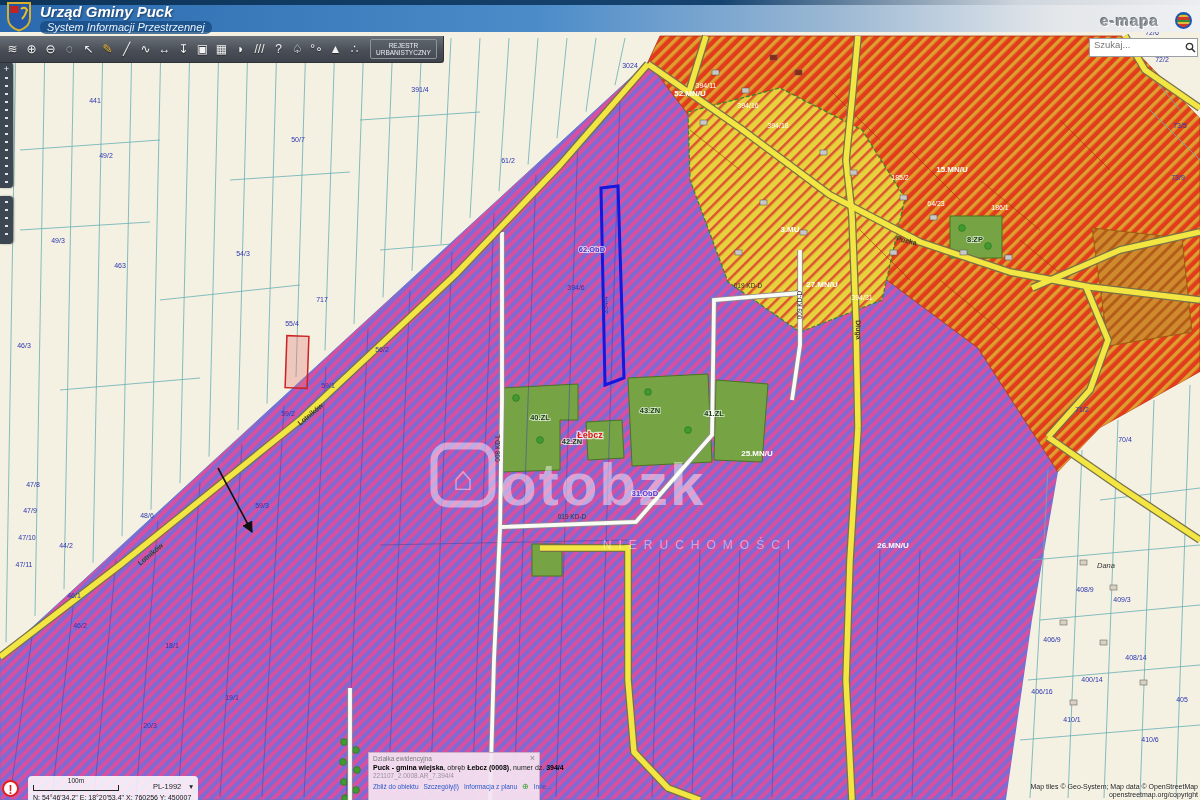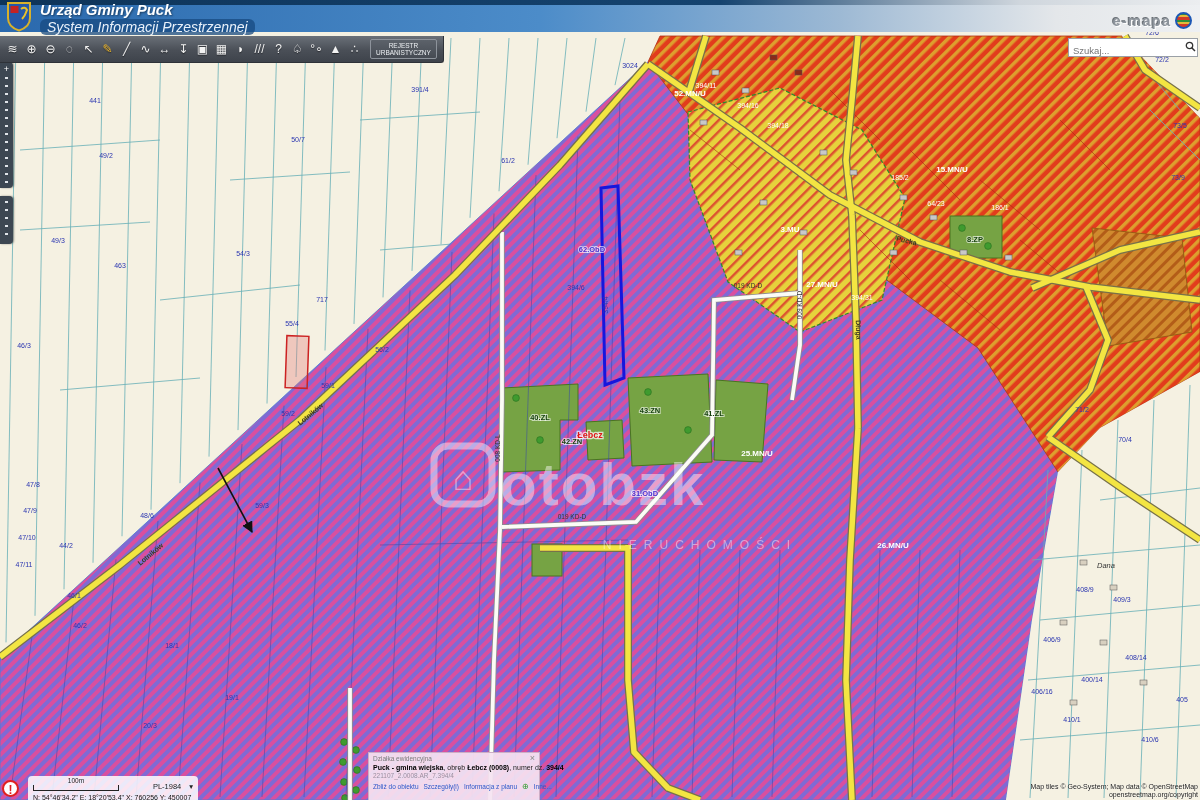--- a/index.html
+++ b/index.html
@@ -9,43 +9,43 @@
   
   .topstrip{position:absolute;top:0;left:0;width:100%;height:5px;z-index:30;
     background:linear-gradient(to right,#0e3459 0%,#15436f 60%,#cfd6dd 85%,#eceef0 100%);}
   .header{position:absolute;top:5px;left:0;width:100%;height:27px;z-index:30;
     background:linear-gradient(to right,#2a69ad 0%,#4c8cc9 45%,#9db9d4 70%,#e4e7ea 88%,#eef0f2 100%);
     display:flex;align-items:center;}
   .crest{margin:0 8px 0 6px;}
   .titles{display:flex;flex-direction:column;line-height:1;}
   .title{color:#fff;font-weight:bold;font-style:italic;font-size:15px;
          text-shadow:1px 1px 2px rgba(0,0,0,.45);}
-  .subtitle{margin-top:2px;color:#eaf2fb;font-size:14px;font-style:italic;
+  .subtitle{margin-top:2px;color:#eaf2fb;font-size:11px;font-style:italic;
     background:rgba(23,74,128,.75);border-radius:6px;padding:1px 7px;align-self:flex-start;}
-  .emapa{position:absolute;right:8px;top:12px;z-index:31;display:flex;align-items:center;gap:4px;}
+  .emapa{position:absolute;right:8px;top:12px;z-index:31;display:flex;align-items:center;gap:16px;}
   .emapa-text{color:#8d949c;font-weight:bold;font-size:15px;letter-spacing:1px;
     text-shadow:1px 1px 0 #fff,-1px -1px 0 #6a7076;}
   .emapa-globe{width:17px;height:17px;border-radius:50%;border:2px solid #1c57b5;box-sizing:border-box;
     background:repeating-linear-gradient(0deg,#d23a28 0 3px,#e2b93a 3px 5px,#2f8f3a 5px 7px);}
 
   
   .toolbar{position:absolute;top:36px;left:0;height:26px;z-index:30;
     display:flex;align-items:center;padding:0 6px 0 3px;
     background:linear-gradient(#6a7078,#4a4f57 55%,#3e434b);
     border-bottom:1px solid #2e3238;border-right:1px solid #2e3238;border-radius:0 0 3px 0;}
   .tbi{display:inline-block;min-width:15px;text-align:center;color:#f2f2f2;font-size:12px;
     line-height:24px;margin:0 2px;cursor:pointer;text-shadow:0 1px 1px rgba(0,0,0,.5);}
   .tbi.accent{color:#f0b82c;}
   .rejestr{margin-left:6px;font-size:6.5px;line-height:1.15;color:#eceff2;text-align:center;
     border:1px solid #8d939b;border-radius:2px;padding:2px 5px;cursor:pointer;
     background:linear-gradient(#5c626a,#464b53);}
 
   
-  .search{position:absolute;top:38px;right:2px;width:130px;height:19px;z-index:30;
-    background:#fff;border:1px solid #9aa0a6;display:flex;align-items:flex-end;box-sizing:border-box;}
+  .search{position:absolute;top:38px;right:2px;width:109px;height:19px;z-index:30;
+    background:#fff;border:1px solid #9aa0a6;display:flex;align-items:flex-start;box-sizing:border-box;}
   .search input{flex:1;border:0;outline:none;font-size:9.5px;padding:0 4px;color:#444;
     font-family:"Liberation Sans",sans-serif;background:transparent;min-width:0;}
   .search .mag{width:14px;text-align:center;}
 
   
   .ltab{position:absolute;left:0;width:13px;z-index:25;background:#3d4752;
     border-radius:0 4px 4px 0;box-shadow:1px 0 2px rgba(0,0,0,.4);}
   .ltab .plus{display:block;color:#fff;font-size:9px;text-align:center;padding-top:2px;}
   .ltab .dots{display:block;width:3px;margin:3px auto;background:
     repeating-linear-gradient(#dfe3e8 0 2px,transparent 2px 8px);}
@@ -469,21 +469,21 @@
 
 <div class="warn">!</div>
 
 <div class="statusbox">
   <div class="statusrow">
     <span class="scalebar">
       <span class="lbl">100m</span>
       <span class="bar"></span>
     </span>
     <span class="crs">
-      <span>PL-1984</span>
+      <span>PL-1992</span>
       <span>▾</span>
     </span>
   </div>
   <div class="coords">N: 54°46'34.2"  E: 18°20'53.4"   X: 760256   Y: 450007</div>
 </div>
 
 <div class="popup">
   <div class="popup-head">
     <span>Działka ewidencyjna</span>
     <span class="close">×</span>

